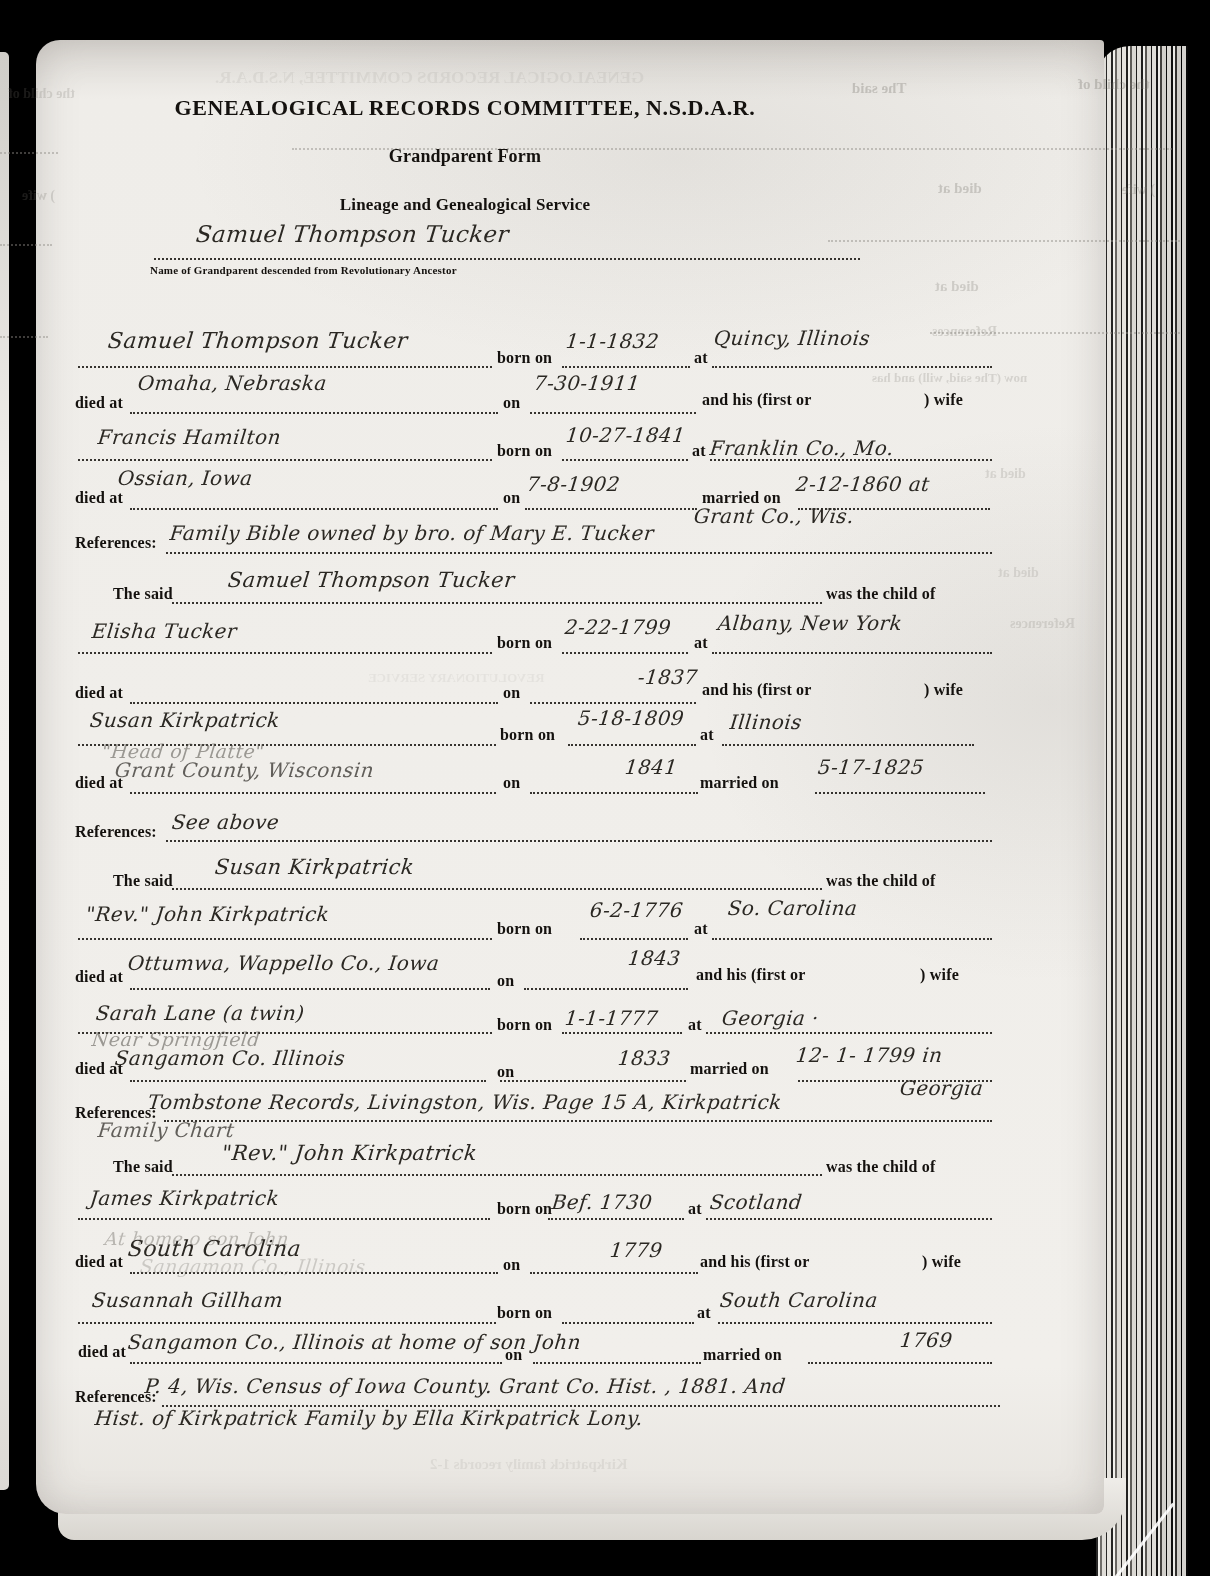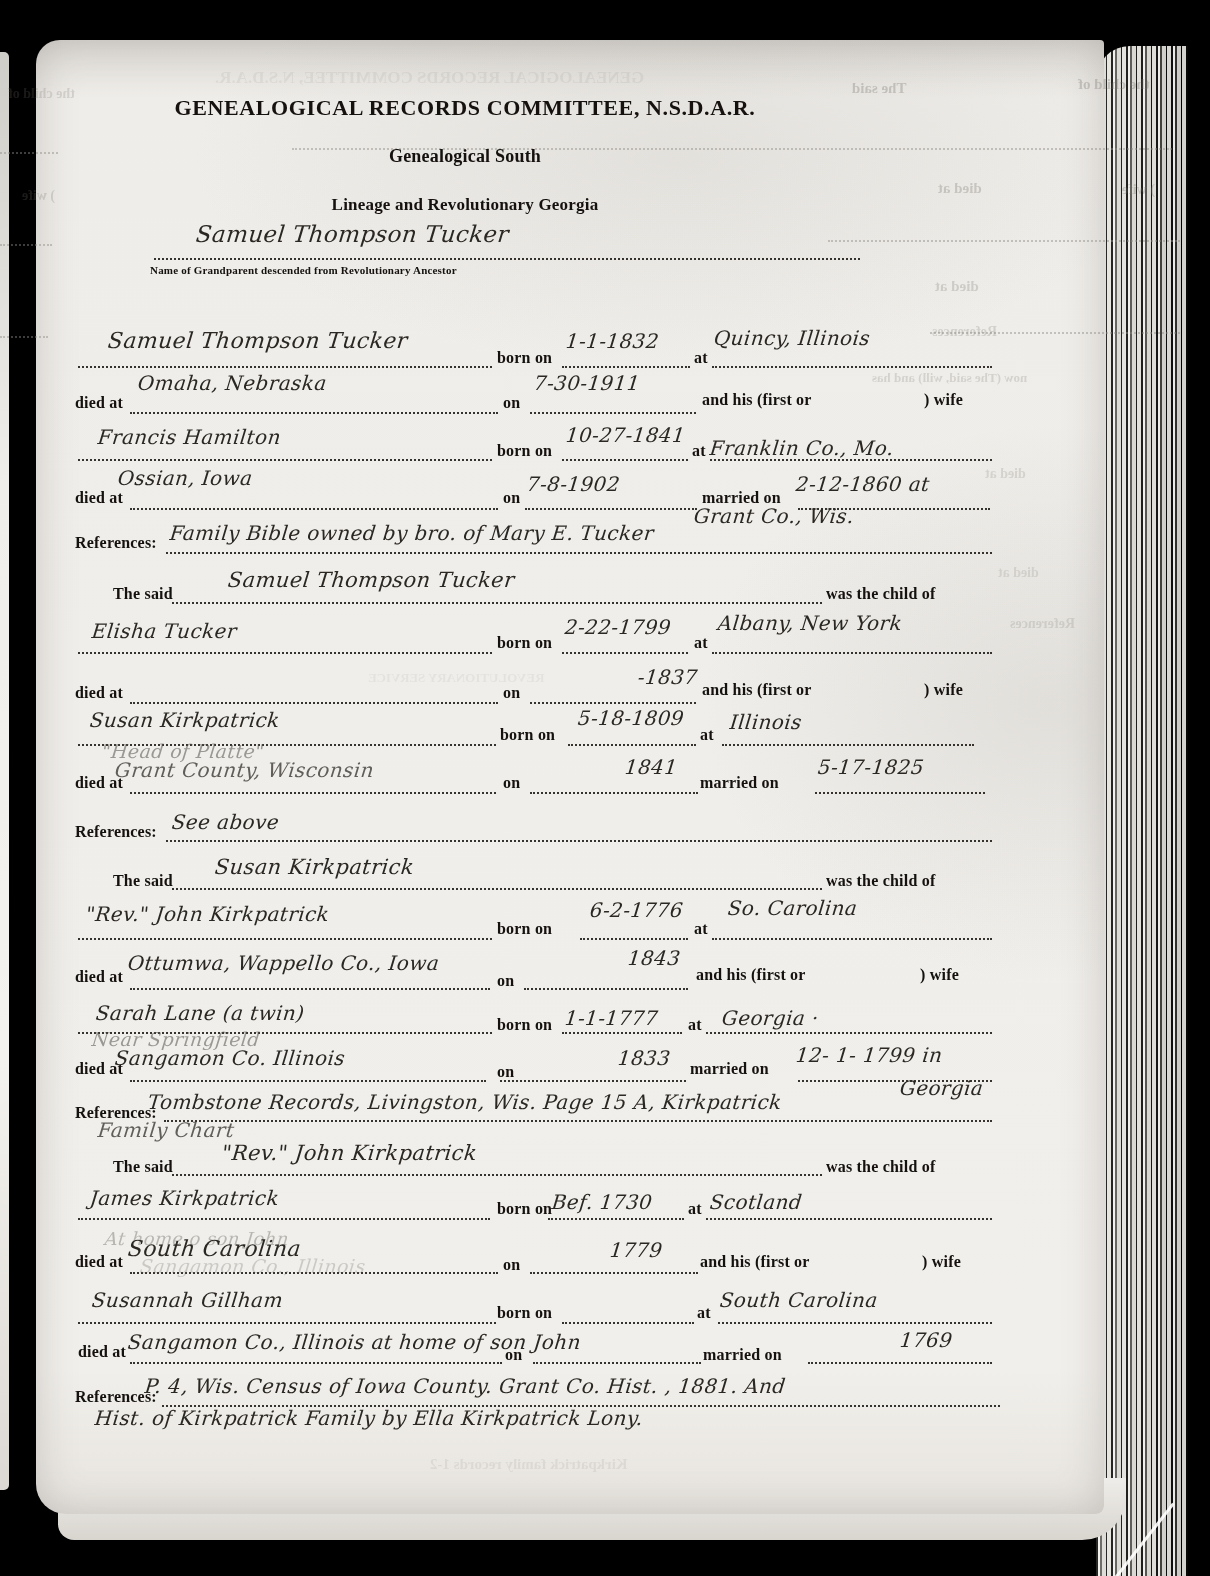--- a/index.html
+++ b/index.html
@@ -94,22 +94,22 @@
     <span class="ghost" style="left: 932px; top: 324px; font-size: 14px; opacity: 0.24;">References</span>
     <span class="ghost" style="left: 872px; top: 370px; font-size: 13px; opacity: 0.22;">now (The said, will) and has</span>
     <span class="ghost" style="left: 985px; top: 466px; font-size: 14px; opacity: 0.2;">died at</span>
     <span class="ghost" style="left: 998px; top: 565px; font-size: 14px; opacity: 0.18;">died at</span>
     <span class="ghost" style="left: 1010px; top: 616px; font-size: 14px; opacity: 0.2;">References</span>
     <span class="ghost" style="left: 368px; top: 670px; font-size: 13px; opacity: 0.09;">REVOLUTIONARY SERVICE</span>
     <span class="ghost" style="left: 430px; top: 1456px; font-size: 15px; opacity: 0.12;">Kirkpatrick family records 1-2</span>
   </div>
 
 <div class="print center" style="left:150px;top:95px;width:630px;font-size:22px;letter-spacing:0.6px">GENEALOGICAL RECORDS COMMITTEE, N.S.D.A.R.</div>
-<div class="print center" style="left:150px;top:146px;width:630px;font-size:18px">Genealogical South</div>
-<div class="print center" style="left:150px;top:195px;width:630px;font-size:17px">Lineage and Revolutionary Georgia</div>
+<div class="print center" style="left:150px;top:146px;width:630px;font-size:18px">Grandparent Form</div>
+<div class="print center" style="left:150px;top:195px;width:630px;font-size:17px">Lineage and Genealogical Service</div>
 <div class="hand" style="left:196px;top:221px;font-size:23px">Samuel Thompson Tucker</div>
 <div class="rule" style="left:154px;top:256px;width:706px"></div>
 <div class="print" style="left:150px;top:264px;font-size:11px">Name of Grandparent descended from Revolutionary Ancestor</div>
 
 <div class="hand" style="left:108px;top:328px;font-size:22px">Samuel Thompson Tucker</div>
 <div class="rule" style="left:78px;top:364px;width:414px"></div>
 <div class="print" style="left:497px;top:349px">born on</div>
 <div class="hand" style="left:566px;top:329px">1-1-1832</div>
 <div class="rule" style="left:562px;top:364px;width:128px"></div>
 <div class="print" style="left:694px;top:349px">at</div>

